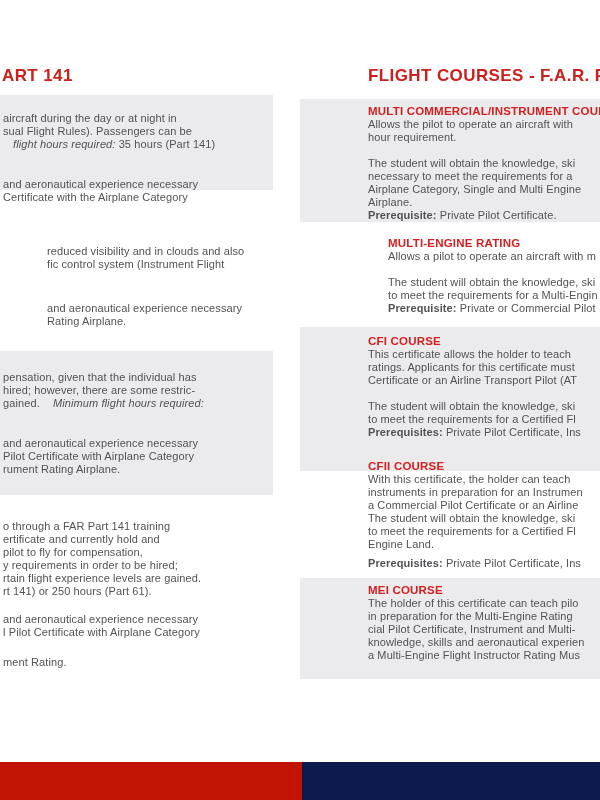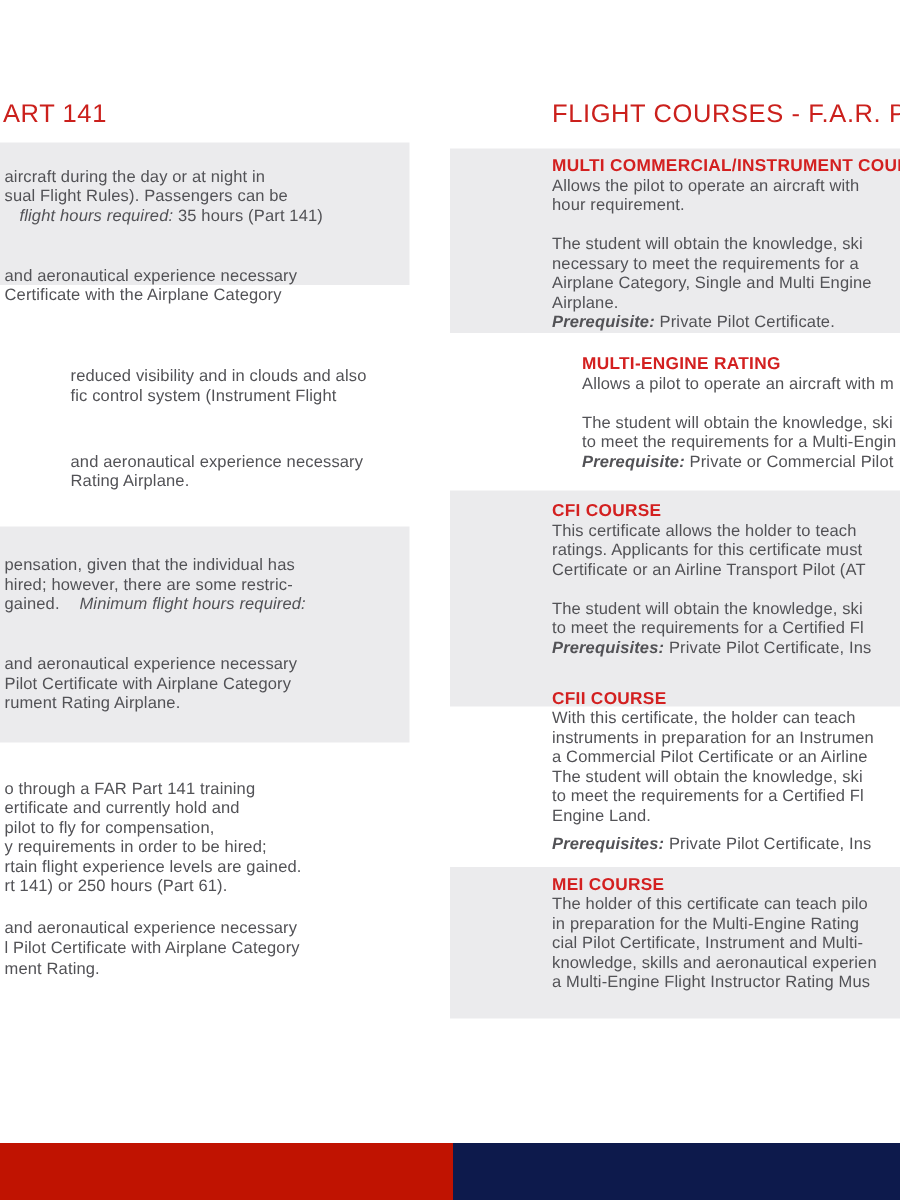--- a/index.html
+++ b/index.html
@@ -3,37 +3,37 @@
 <meta charset="utf-8">
 <style>
   html,body{margin:0;padding:0;}
   #page{
     position:relative;width:600px;height:800px;background:#ffffff;overflow:hidden;
     font-family:"Liberation Sans",sans-serif;font-size:11px;line-height:13px;
     color:#525256;letter-spacing:.1px;
   }
   .ln{white-space:nowrap;}
   .col-title{
-    position:absolute;top:66px;font-size:17px;line-height:20px;font-weight:400;
+    position:absolute;top:66px;font-size:17px;line-height:20px;font-weight:700;
     color:#cb201c;letter-spacing:.4px;white-space:nowrap;
   }
   .gray{background:#ebebed;}
   .sec-h{font-weight:700;color:#d32020;font-size:11.5px;letter-spacing:.2px;white-space:nowrap;}
-  .bi{font-weight:700;font-style:italic;}
+  .bi{font-weight:700;}
   .it{font-style:italic;margin-left:10px;}
   
   #lbox1{position:absolute;left:0;top:95px;width:273px;height:95px;padding:17px 0 0 3px;box-sizing:border-box;}
   #lbox1 .p2{margin-top:27px;}
   #lwhite1{position:absolute;left:3px;top:245px;margin-left:44px;}
   #lwhite1 .p2{margin-top:31px;}
   #lbox2{position:absolute;left:0;top:351px;width:273px;height:144px;padding:20px 0 0 3px;box-sizing:border-box;}
   #lbox2 .p2{margin-top:27px;}
   #lwhite2{position:absolute;left:3px;top:520px;}
   #lwhite2 .p2{margin-top:15px;}
-  #lwhite2 .p3{margin-top:1px;}
+  #lwhite2 .p3{margin-top:17px;}
   
   .rbox{position:absolute;left:300px;width:300px;box-sizing:border-box;padding-left:68px;}
   #rbox1{top:99px;height:123px;padding-top:6px;}
   #rbox1 .p2{margin-top:13px;}
   #rsec2{position:absolute;left:388px;top:237px;}
   #rsec2 .p2{margin-top:13px;}
   #rbox3{top:327px;height:144px;padding-top:8px;}
   #rbox3 .p2{margin-top:13px;}
   #rsec4{position:absolute;left:368px;top:460px;}
   #rsec4 .prereq{margin-top:6px;}

